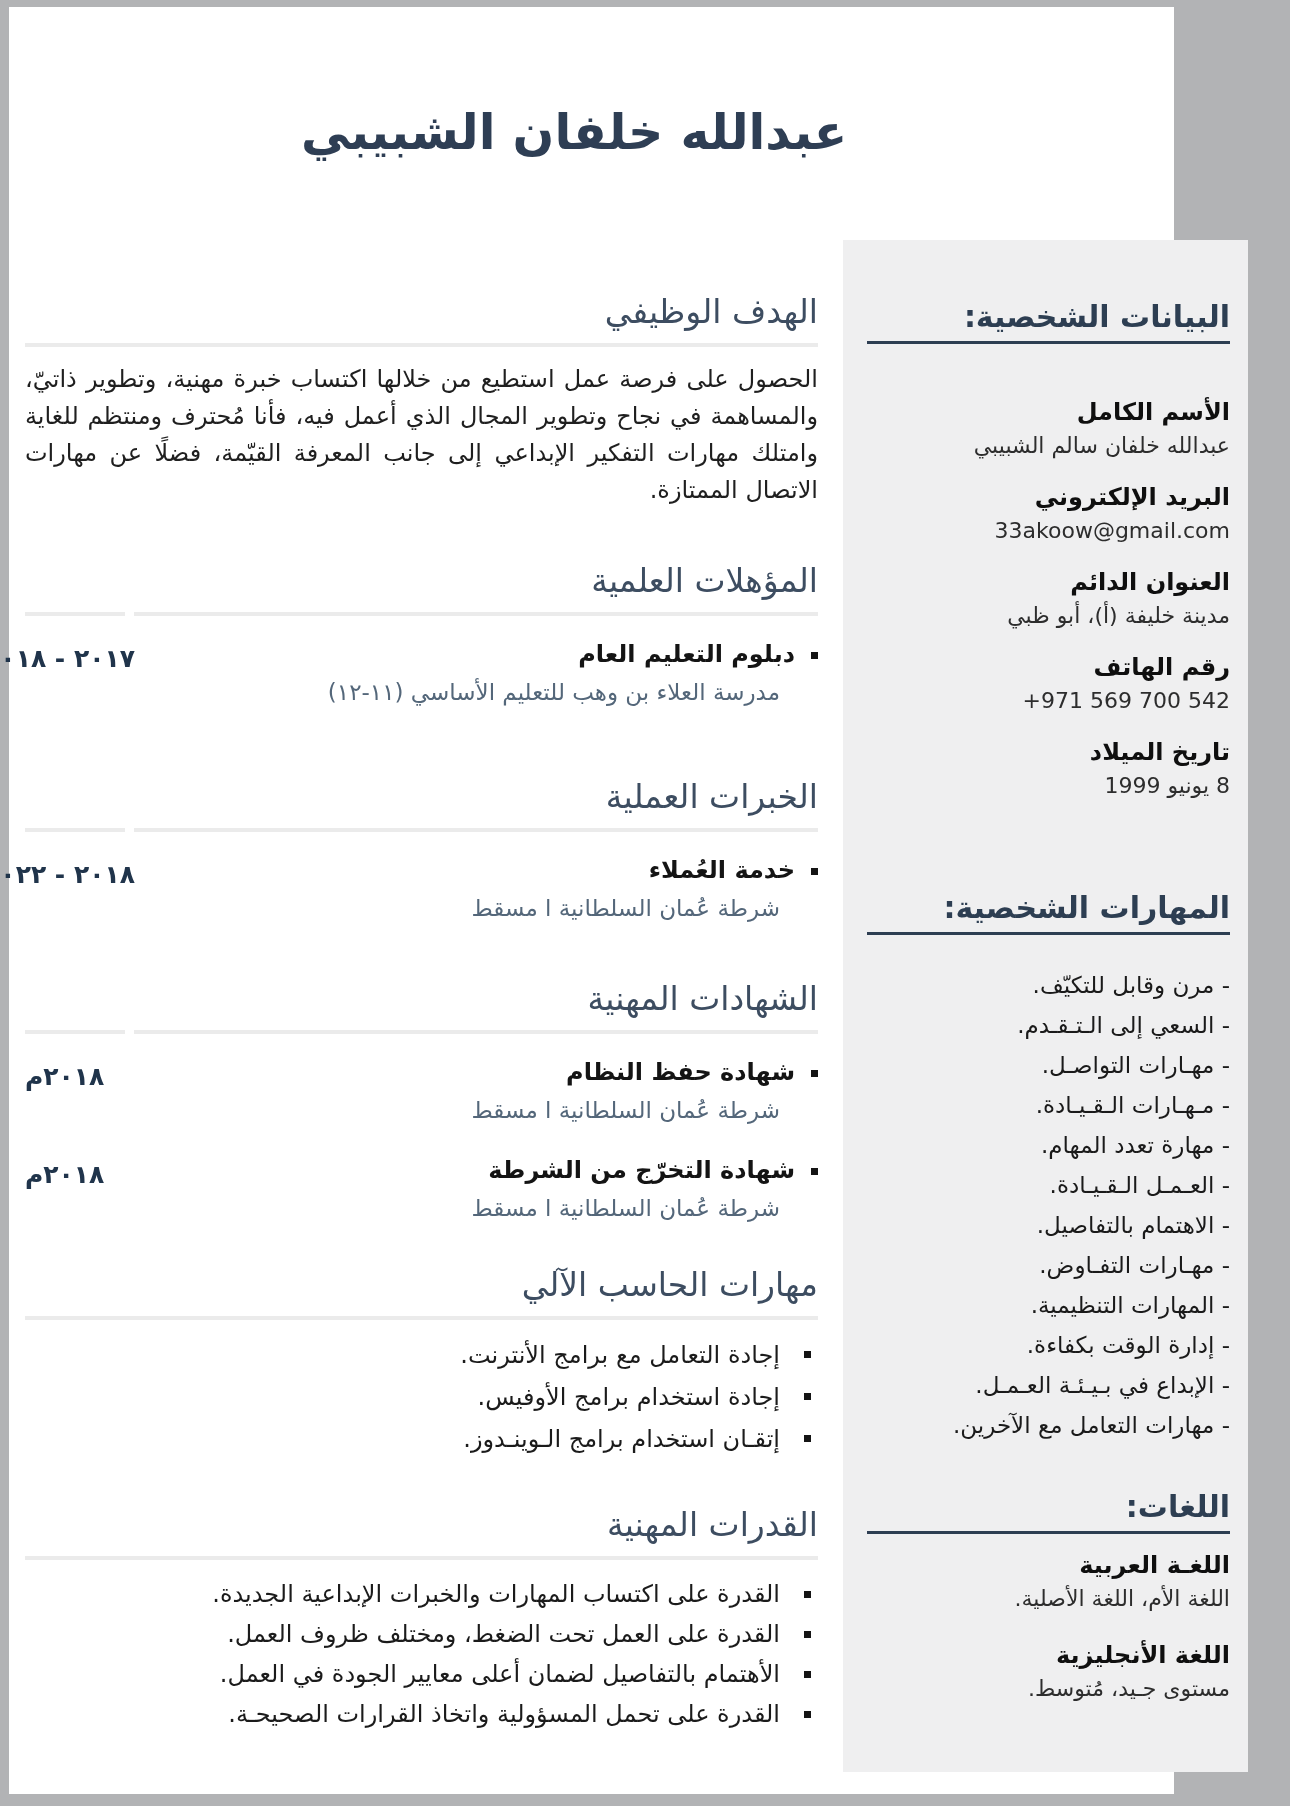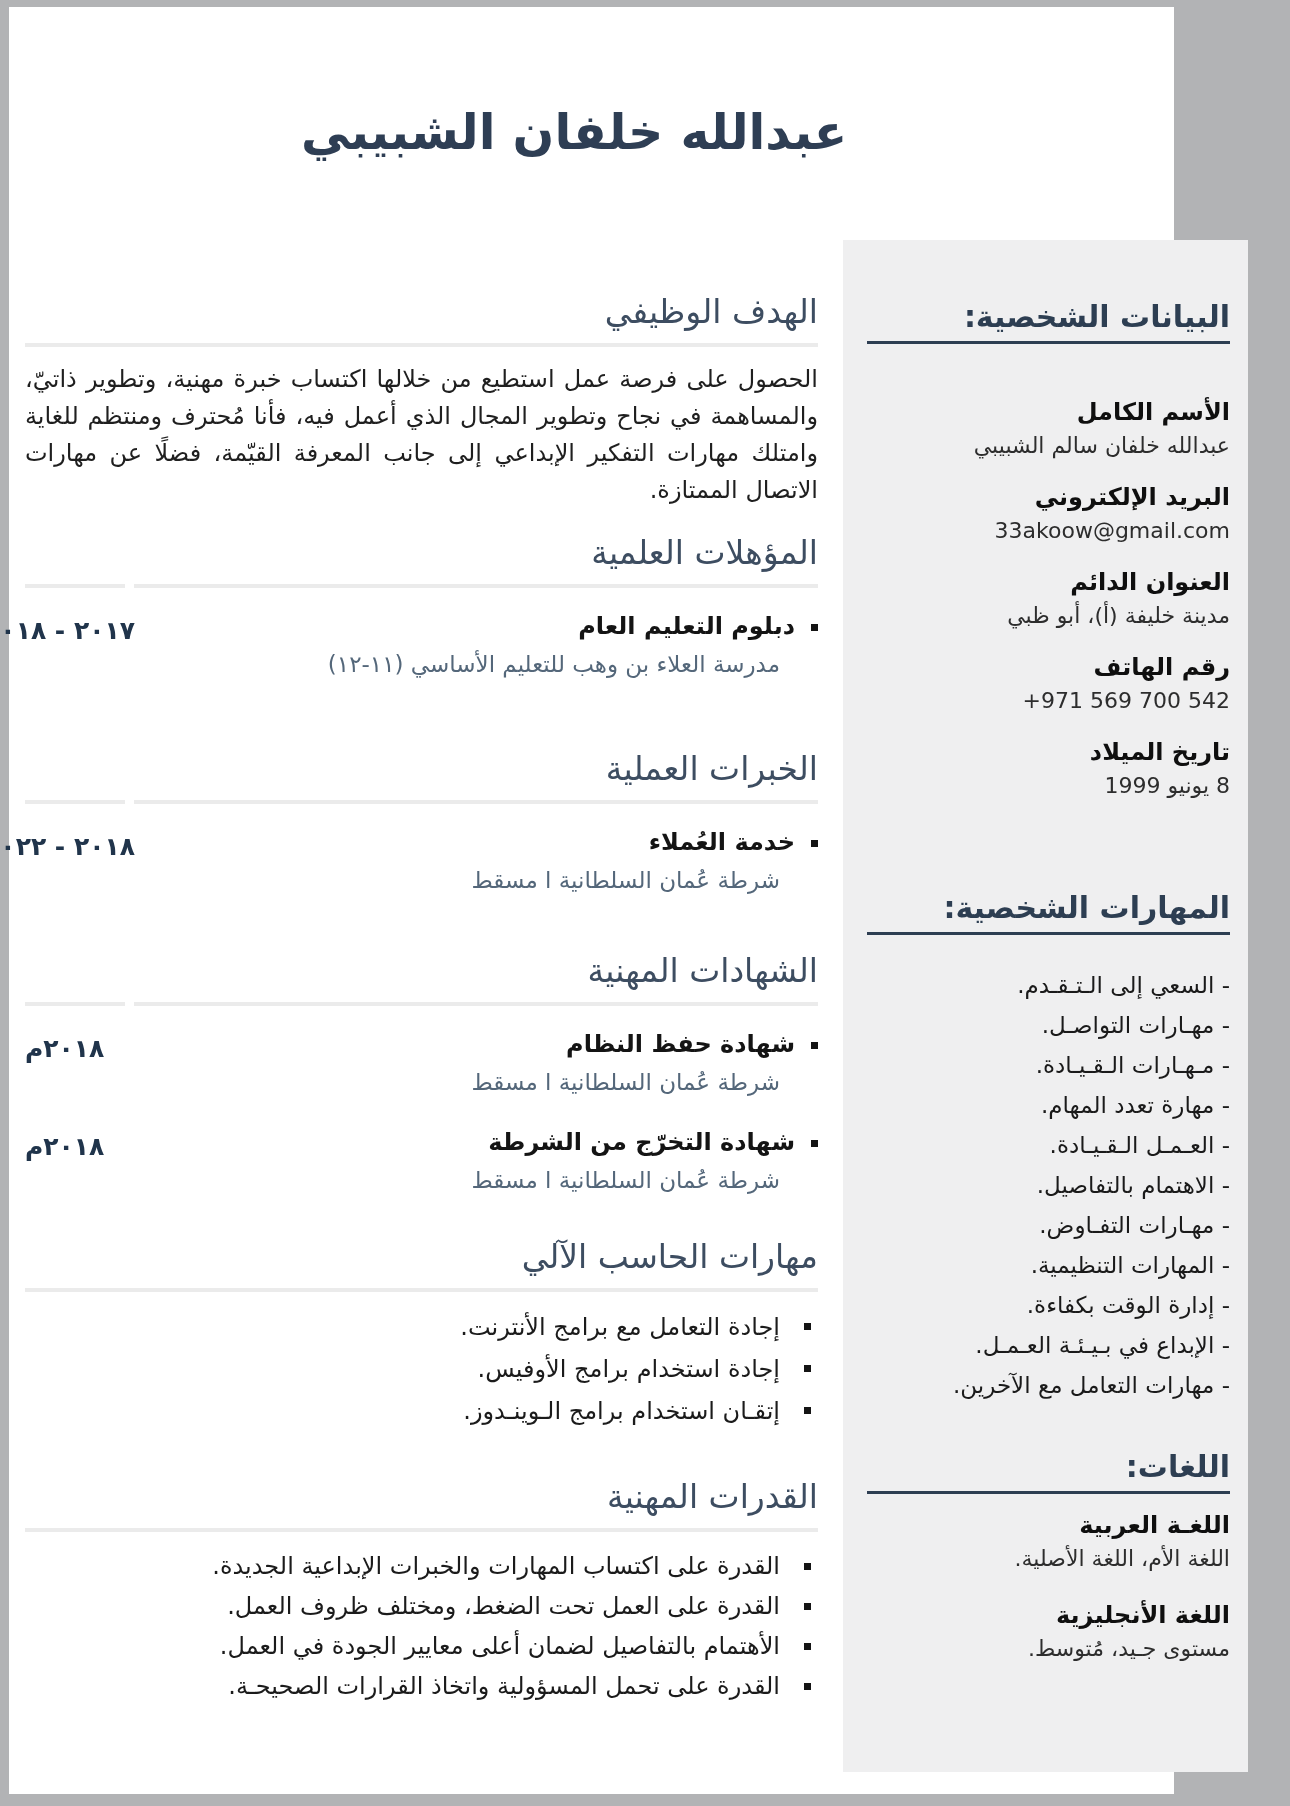--- a/index.html
+++ b/index.html
@@ -17,21 +17,21 @@
   .rule{margin-top:8px;height:4px;background:#ebebeb;}
   .rule.split{background:none;display:flex;}
   .rule .rseg{height:4px;background:#ebebeb;}
   .rule .rseg.rmain{flex:1;}
   .rule .rgap{width:9px;}
   .rule .rseg.rdate{width:100px;}
 
   .objective-text{margin:14px 0 0;font-size:24px;line-height:37px;color:#1f1f1f;
                   text-align:justify;text-justify:inter-word;}
 
-  .sec{margin-bottom:21px;}
+  .sec{margin-bottom:49px;}
   .sec.edu{margin-bottom:66px;}
   .sec.exp{margin-bottom:52px;}
   .sec.cert{margin-bottom:38px;}
   .sec.comp{margin-bottom:42px;}
   .sec.abil{margin-bottom:0;}
 
   .entry{display:flex;margin-top:22px;}
   .entry + .entry{margin-top:28px;}
   .entry-body{flex:1;}
   .entry-name{font-size:24px;font-weight:bold;color:#141414;line-height:32px;}
@@ -180,20 +180,21 @@
           <div class="f-value ltr">+971 569 700 542</div>
         </div>
         <div class="field">
           <div class="f-label">تاريخ الميلاد</div>
           <div class="f-value">8 يونيو 1999</div>
         </div>
       </div>
 
       <h2 class="side-title skills-t">المهارات الشخصية:</h2>
       <ul class="dash-list">
+        <li>مرن وقابل للتكيّف.</li>
         <li>السعي إلى الـتـقـدم.</li>
         <li>مهـارات التواصـل.</li>
         <li>مـهـارات الـقـيـادة.</li>
         <li>مهارة تعدد المهام.</li>
         <li>العـمـل الـقـيـادة.</li>
         <li>الاهتمام بالتفاصيل.</li>
         <li>مهـارات التفـاوض.</li>
         <li>المهارات التنظيمية.</li>
         <li>إدارة الوقت بكفاءة.</li>
         <li>الإبداع في بـيـئـة العـمـل.</li>

